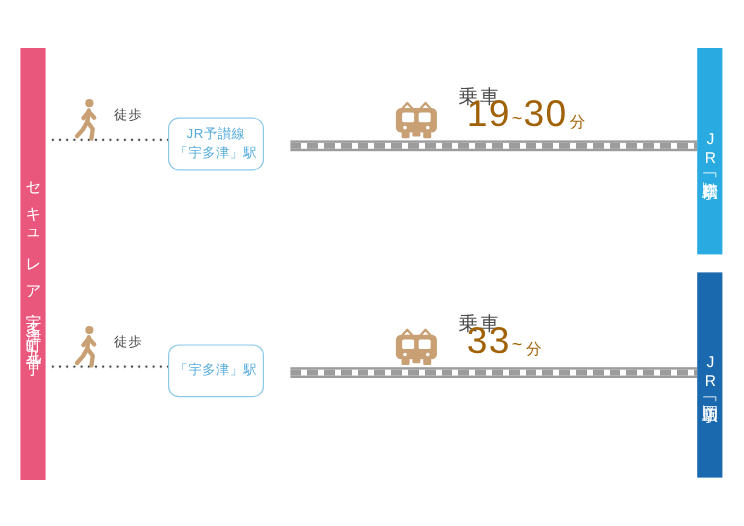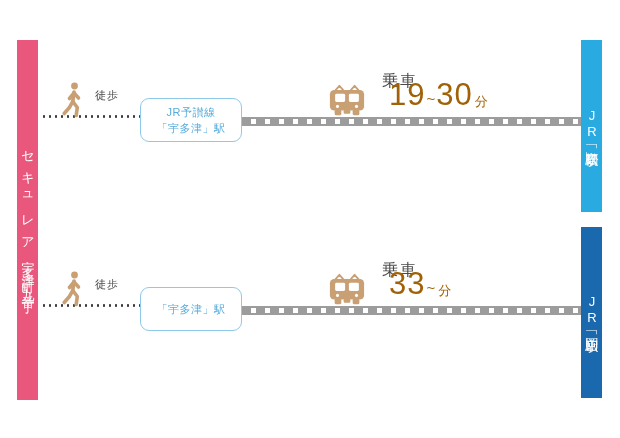--- a/index.html
+++ b/index.html
@@ -24,21 +24,21 @@
     background-size:6px 3px; background-repeat:repeat-x; background-position:left center;
   }
   
   .rail {
     position:absolute; left:242px; width:339px; height:5px;
     border-top:2px solid #9c9c9c; border-bottom:2px solid #9c9c9c;
     background:repeating-linear-gradient(90deg,#9c9c9c 0 9px,#ffffff 9px 14px);
   }
   
   .station-box {
-    position:absolute; left:140px; width:102px; height:44px; box-sizing:border-box;
+    position:absolute; left:140px; width:80px; height:44px; box-sizing:border-box;
     background:#ffffff; border:1.5px solid #8fc9ea; border-radius:9px;
     display:flex; flex-direction:column; align-items:center; justify-content:center;
     color:#55abdc; font-size:11px; line-height:16px; letter-spacing:0.5px; text-align:center;
   }
   .walk-icon  { position:absolute; left:60px; width:27px; height:37px; }
   .train-icon { position:absolute; left:328px; width:38px; height:33px; }
   .walk-label { position:absolute; left:95px; font-size:11px; color:#4a4a4a; letter-spacing:1px; }
   .ride-label { position:absolute; left:355px; width:90px; text-align:center;
                 font-size:16px; color:#4a4a4a; letter-spacing:2px; }
   .time {

